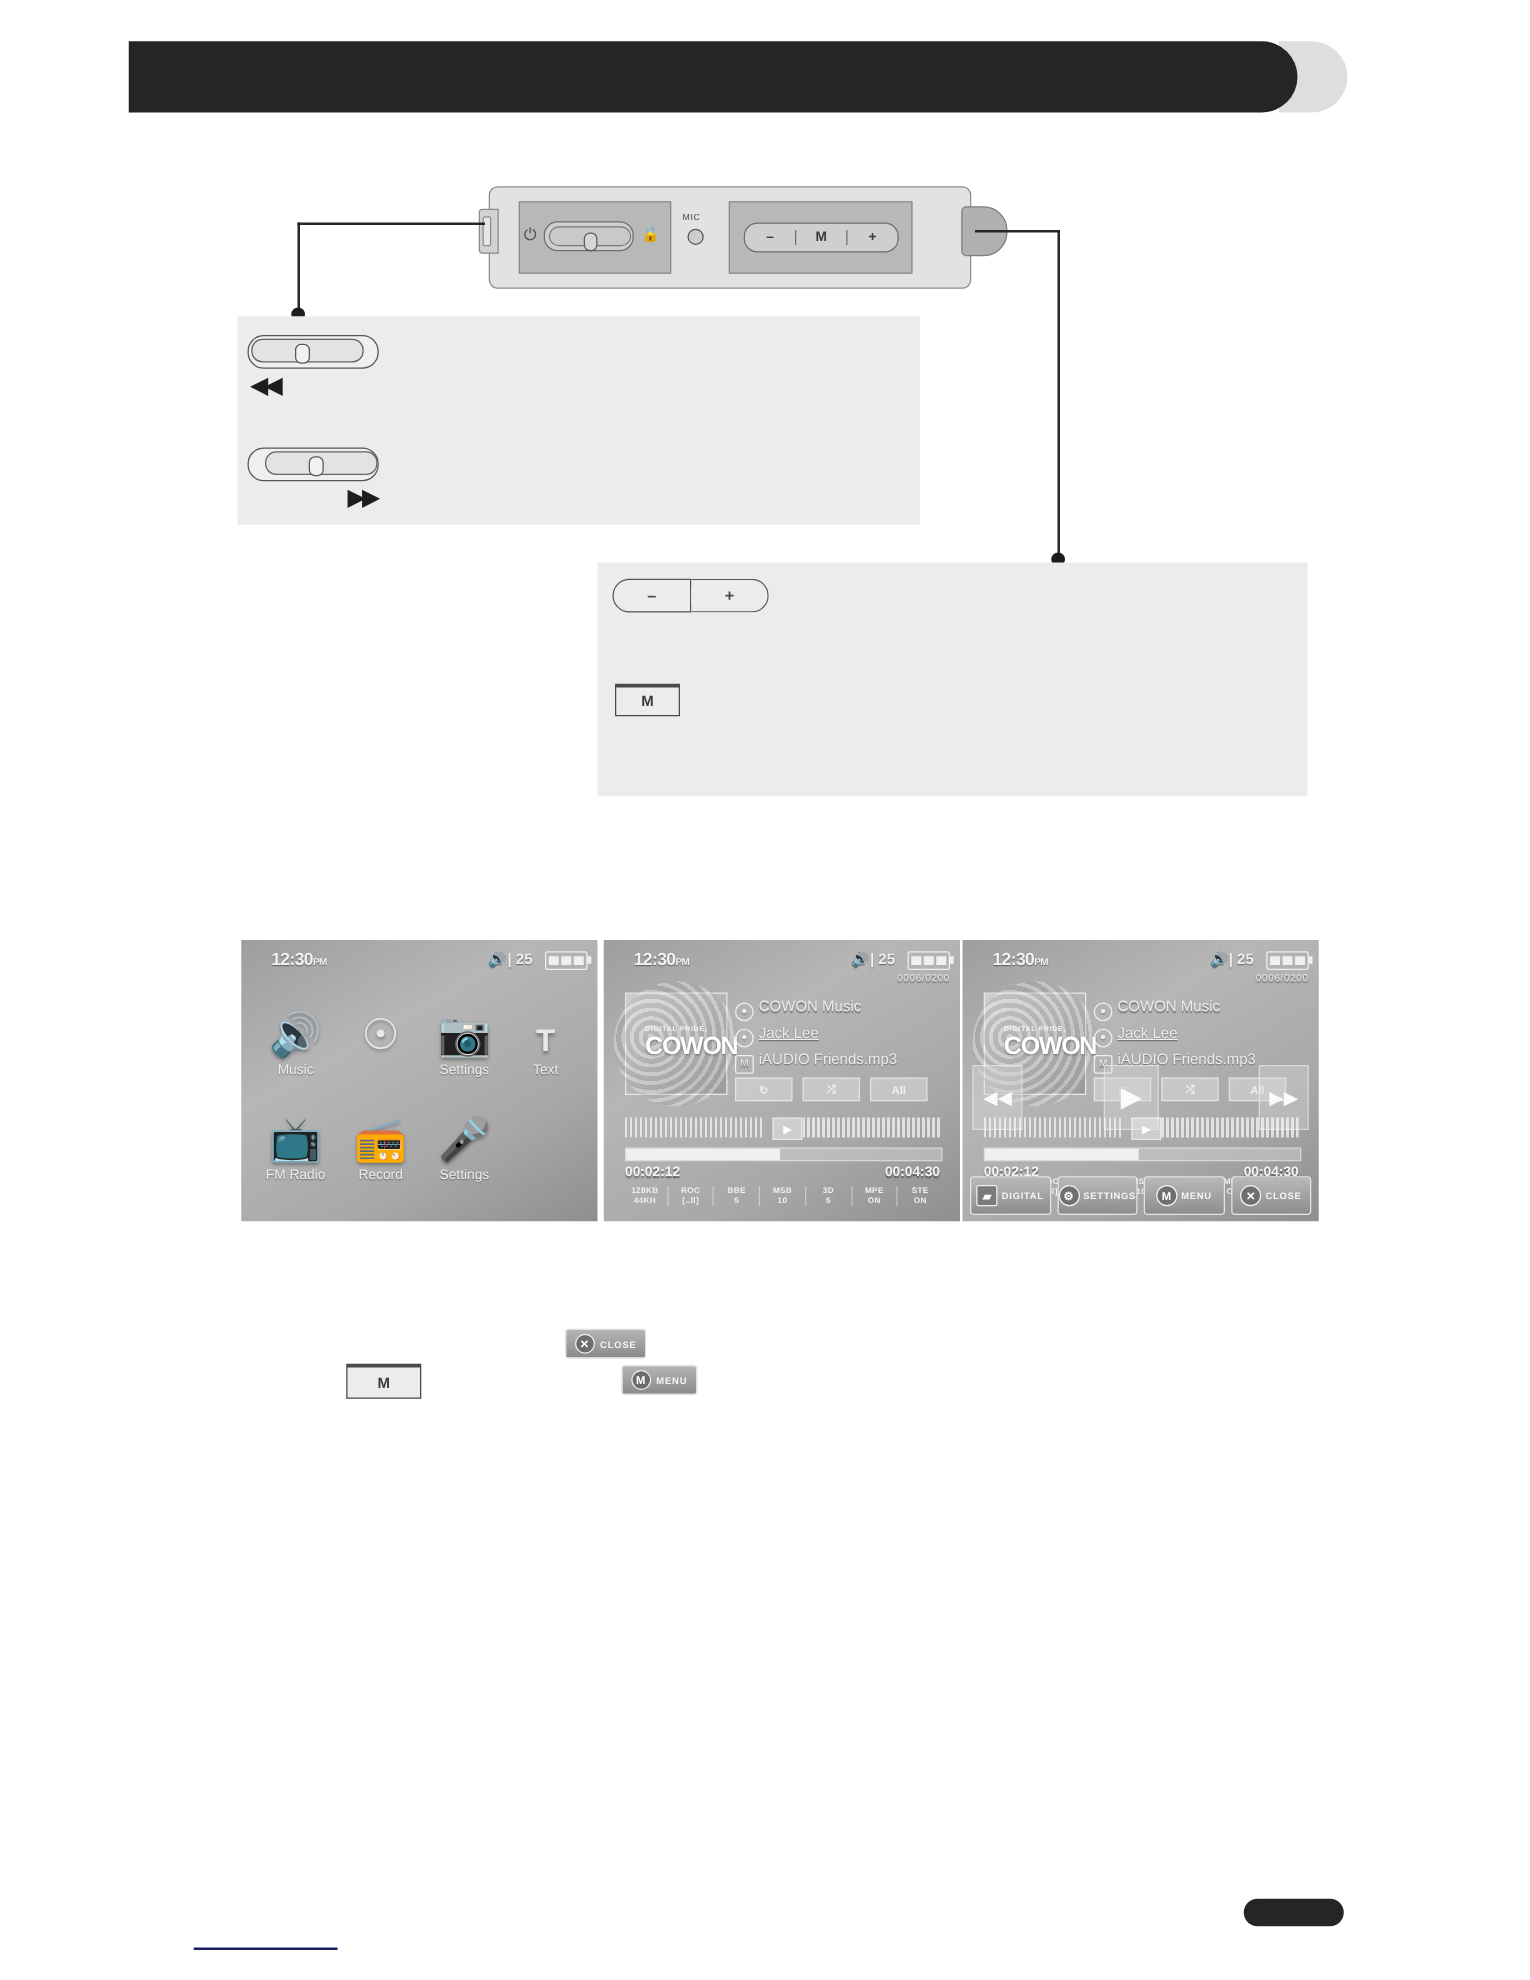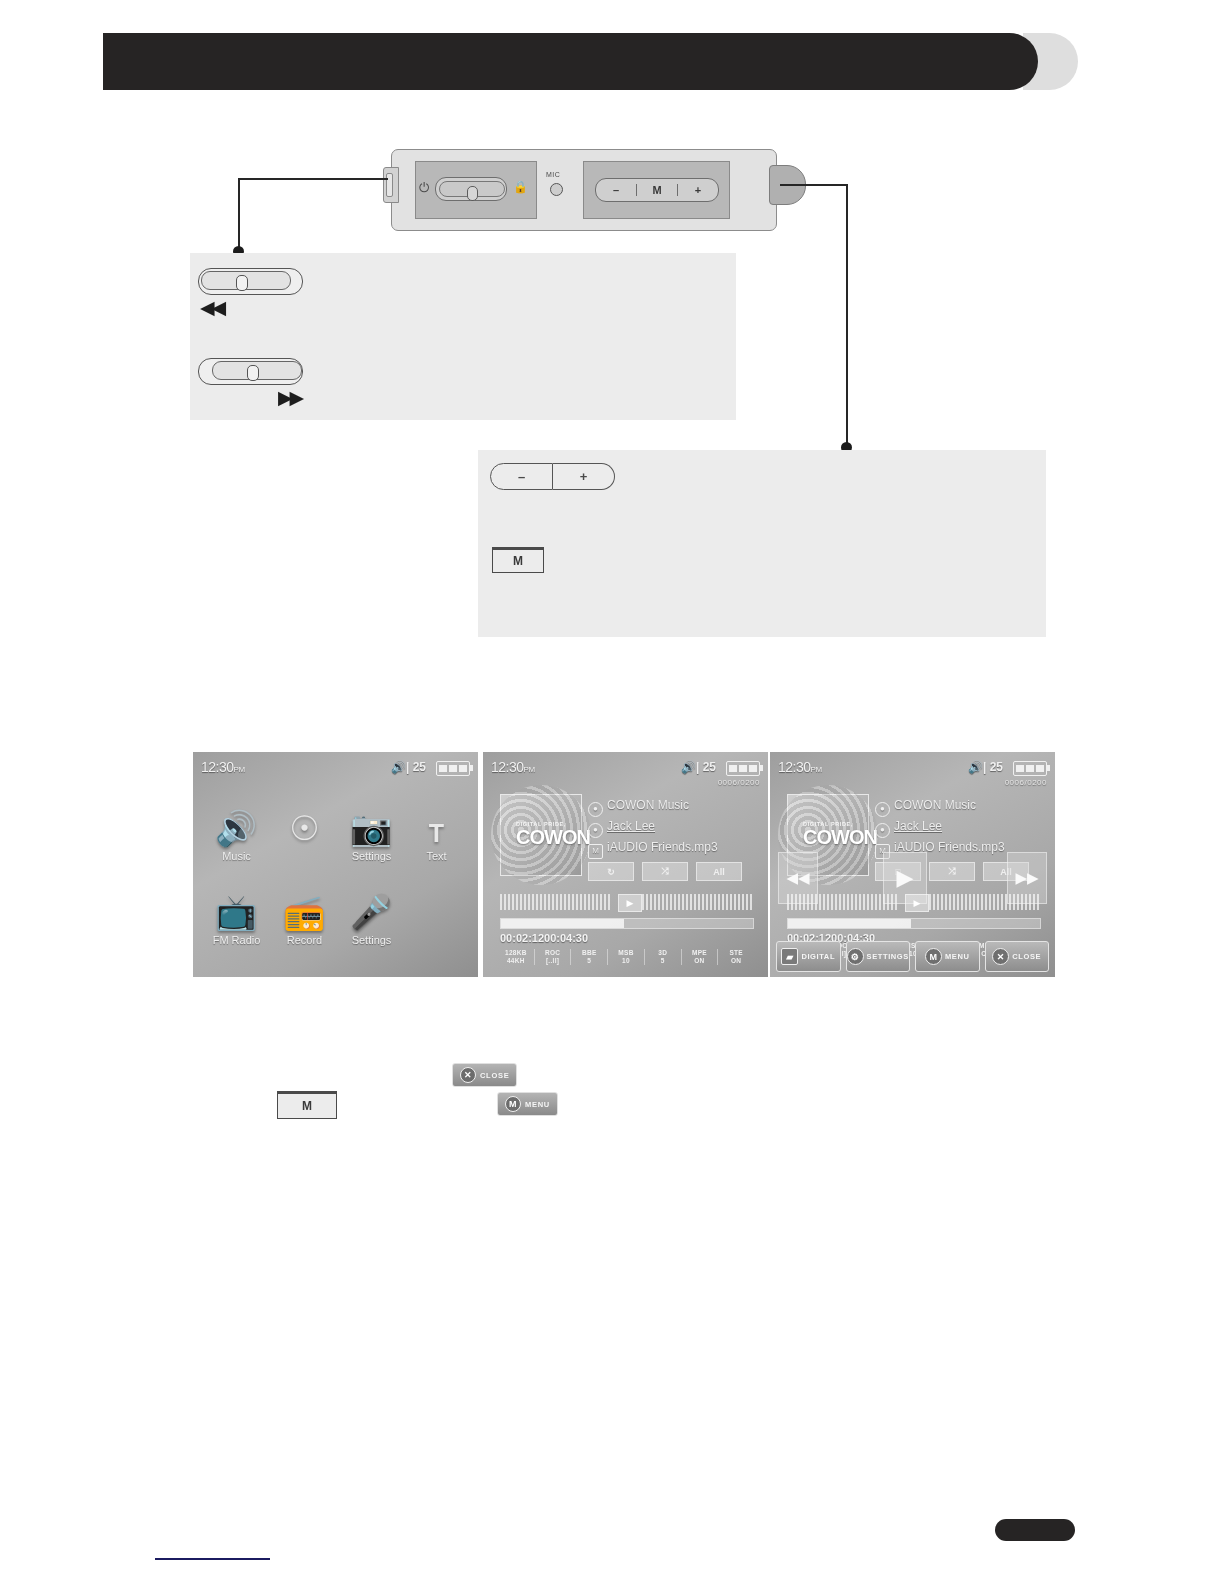--- a/index.html
+++ b/index.html
@@ -125,22 +125,22 @@
   .lcd{
     position:absolute;width:285px;height:225px;
     background:linear-gradient(150deg,#9e9e9e 0%,#b6b6b6 35%,#a8a8a8 70%,#8f8f8f 100%);
     overflow:hidden;font-family:"Liberation Sans",sans-serif;
   }
   .lcd1{left:193px;top:752px;}
   .lcd2{left:483px;top:752px;}
   .lcd3{left:770px;top:752px;}
 
   .lcd-time{
-    position:absolute;left:8px;top:7px;font-size:14px;color:#f2f2f2;
-    font-weight:normal;letter-spacing:-.5px;
+    position:absolute;left:24px;top:7px;font-size:14px;color:#f2f2f2;
+    font-weight:bold;letter-spacing:-.5px;
     text-shadow:0 1px 1px rgba(0,0,0,.45);
   }
   .lcd-time .ampm{font-size:8px;}
   .lcd-vol{
     position:absolute;right:52px;top:8px;font-size:12px;color:#f0f0f0;
     font-weight:bold;text-shadow:0 1px 1px rgba(0,0,0,.45);margin-left:48px;
   }
   .lcd-batt{
     position:absolute;right:8px;top:9px;width:28px;height:13px;
     border:1.6px solid #f0f0f0;border-radius:2px;
@@ -230,21 +230,21 @@
   }
 
   .prog{
     position:absolute;left:17px;top:166px;width:252px;height:9px;
     background:rgba(215,215,215,.45);border:1px solid rgba(245,245,245,.5);
   }
   .prog-fill{height:100%;background:rgba(248,248,248,.85);}
 
   .times{
     position:absolute;left:17px;top:180px;width:252px;
-    display:flex;
+    display:flex;justify-content:space-between;
     font-size:11px;color:#f4f4f4;font-weight:bold;
     text-shadow:0 1px 1px rgba(0,0,0,.45);
   }
 
   .statbar{
     position:absolute;left:15px;top:197px;width:256px;display:flex;
   }
   .stat{
     flex:1;text-align:center;font-size:6.5px;color:#f0f0f0;
     line-height:8px;font-weight:bold;letter-spacing:.3px;

